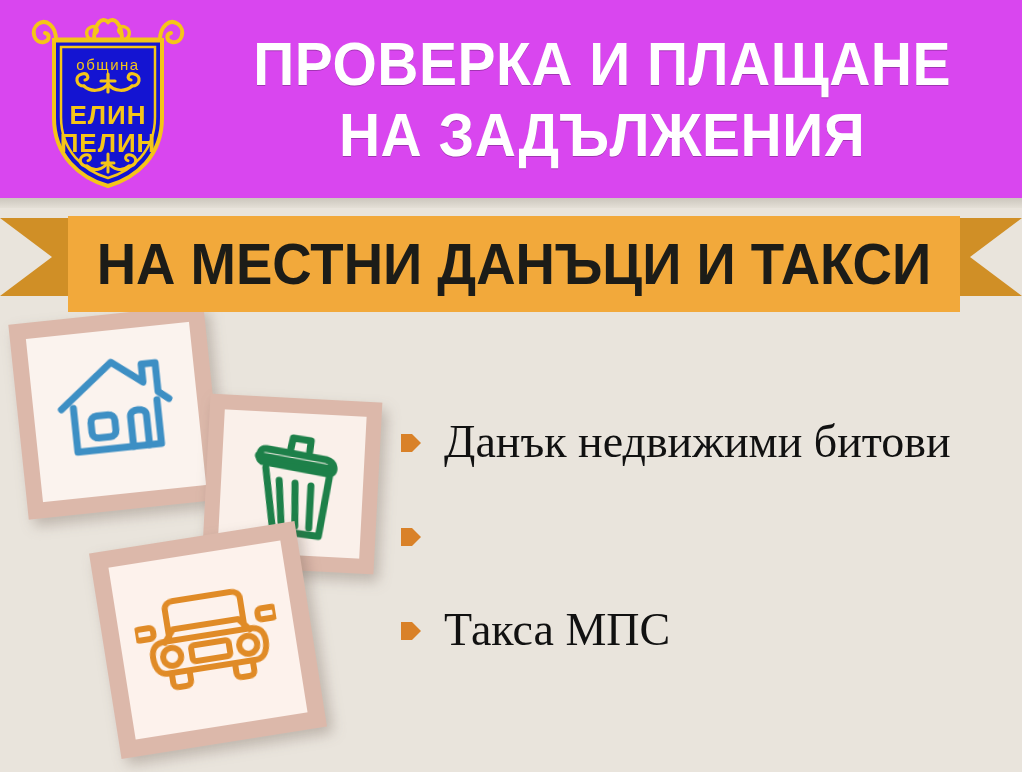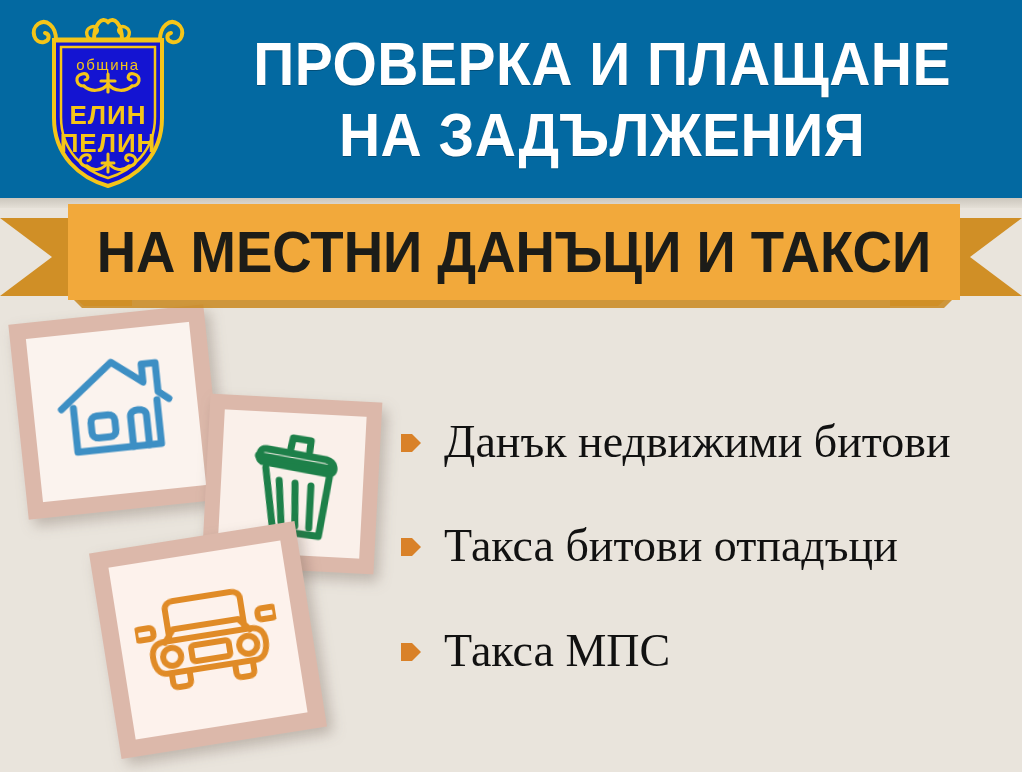--- a/index.html
+++ b/index.html
@@ -11,21 +11,21 @@
     overflow:hidden;
     position:relative;
   }
 
   
   .stage{position:relative;width:1022px;height:772px;overflow:hidden;background:#e9e4dc;}
 
   
   .header{
     position:absolute;left:0;top:0;width:1022px;height:198px;
-    background:#0369a1;
+    background:#d946ef;
     z-index:5;
     text-decoration:underline;
   }
 
   
   .crest{
     position:absolute;left:24px;top:6px;
     width:168px;height:188px;
   }
   .crest svg{display:block;width:168px;height:188px;}
@@ -76,21 +76,21 @@
     position:absolute;top:96px;height:14px;background:#d08f26;
   }
   .ribbon-fold.left{left:68px;width:64px;clip-path:polygon(0 0,64px 0,64px 14px,16px 14px);}
   .ribbon-fold.right{right:68px;width:64px;clip-path:polygon(0 0,64px 0,48px 14px,0 14px);}
   .ribbon-shadow{
     position:absolute;left:70px;top:100px;width:886px;height:12px;
     background:#c9881f;opacity:.85;
     clip-path:polygon(0 0,886px 0,874px 12px,12px 12px);
   }
   .ribbon-band{
-    position:absolute;left:68px;top:8px;width:892px;height:96px;
+    position:absolute;left:68px;top:20px;width:892px;height:96px;
     background:#f2a93b;
     display:flex;align-items:center;justify-content:center;
   }
   .ribbon-text{
     color:#1c1c18;
     font-family:"Liberation Sans", sans-serif;
     font-weight:700;
     font-size:58px;
     line-height:1;
     letter-spacing:0px;
@@ -292,21 +292,20 @@
       </span>
       <span class="list-label">Данък недвижими битови</span>
     </div>
 
     <div class="list-item">
       <span class="bullet">
         <svg width="22" height="26" viewBox="0 0 22 26" xmlns="http://www.w3.org/2000/svg">
           <path d="M1 4 L12 4 L21 13 L12 22 L1 22 Z" fill="#d98128"></path>
         </svg>
       </span>
-      <span class="list-label">Такса битови отпадъци</span>
     </div>
 
     <div class="list-item">
       <span class="bullet">
         <svg width="22" height="26" viewBox="0 0 22 26" xmlns="http://www.w3.org/2000/svg">
           <path d="M1 4 L12 4 L21 13 L12 22 L1 22 Z" fill="#d98128"></path>
         </svg>
       </span>
       <span class="list-label">Такса МПС</span>
     </div>

